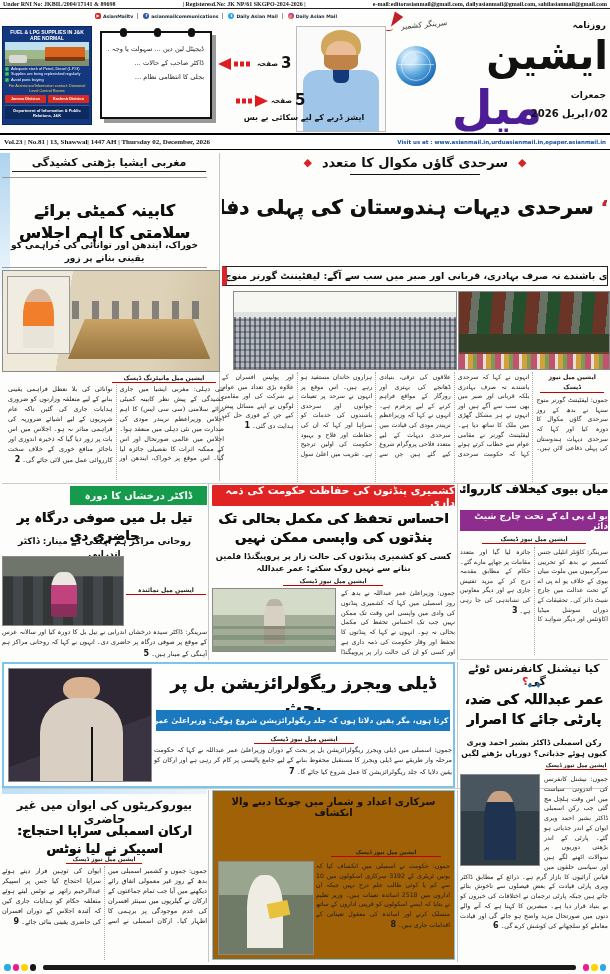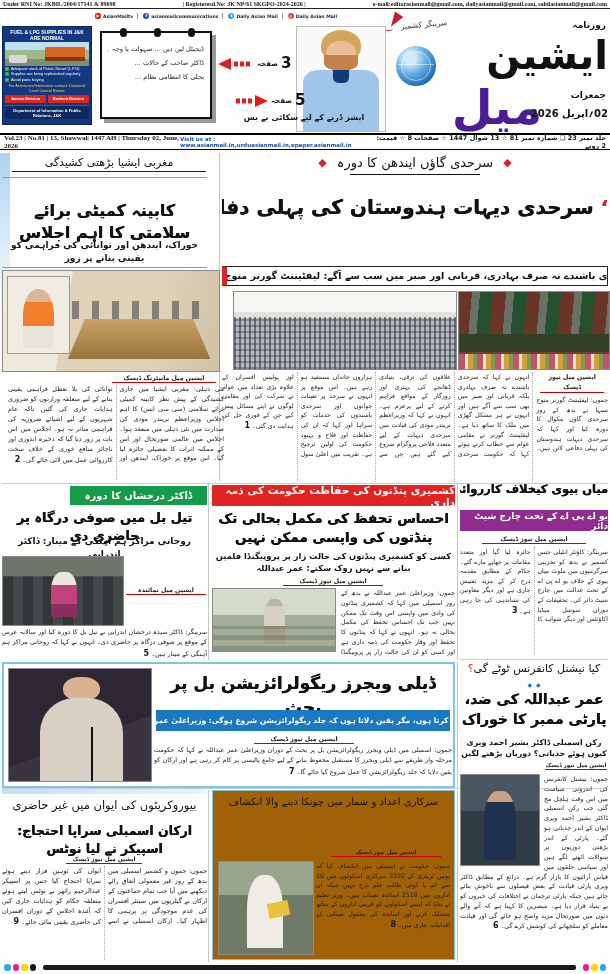--- a/index.html
+++ b/index.html
@@ -73,21 +73,21 @@
   .mast-red{position:absolute;right:66px;top:60px;font-size:47px;font-weight:bold;color:#4c1d95;letter-spacing:-1px}
   .mast-day{position:absolute;right:2px;top:70px;font-size:9px;font-weight:bold}
   .mast-date{position:absolute;right:0;top:88px;font-size:10px;font-weight:bold}
   
   .datebar{left:0;top:133px;width:610px;height:17px;border-top:2px solid #000;border-bottom:1px solid #000;
            display:flex;align-items:center;justify-content:space-between;padding:0 4px;box-sizing:border-box;background:#fff}
   .db-en{font-size:7px;font-weight:bold}
   .db-visit{font-size:5.5px;font-weight:bold;color:#1b4fa0}
   .db-ur{font-size:6.5px;font-weight:bold}
   
-  .kick{font-weight:normal}
+  .kick{font-weight:bold}
   .kick-rule{border-bottom:1.5px solid #222;padding-bottom:2px}
   .hl{font-weight:bold;line-height:1.4;text-shadow:.4px 0 #111}
   .sub{font-weight:bold;line-height:1.4}
   .byline{font-size:6.2px;font-weight:bold;color:#222;text-align:center;
           border-bottom:1px solid #c40000;padding-bottom:1px}
   .body-txt{font-size:6.4px;line-height:1.55;text-align:justify;color:#1a1a1a}
   .pnum{font-weight:bold;font-size:8px}
   .colbox{column-gap:7px;column-rule:1px dotted #aaa}
   .redbox{background:#e02423;color:#fff;display:flex;align-items:center;justify-content:center;
           font-weight:bold;border-radius:1px}
@@ -255,23 +255,22 @@
     </div>
   <div class="abs mast">
     <span class="mast-daily rtl">روزنامہ</span>
     <span class="mast-black rtl">ایشین</span>
     <span class="mast-red rtl">میل</span>
     <span class="mast-day rtl">جمعرات</span>
     <span class="mast-date rtl">02؍اپریل 2026</span>
   </div>
 
   <div class="abs datebar">
-    <span class="db-en eng">Vol.23 | No.81 | 13, Shawwal| 1447 AH | Thursday  02, June, 2026</span>
+    <span class="db-en eng">Vol.23 | No.81 | 13, Shawwal| 1447 AH | Thursday  02, December, 2026</span>
     <span class="db-visit">Visit us at : www.asianmail.in,urduasianmail.in,epaper.asianmail.in</span>
-    <span class="db-ur rtl">جلد نمبر 23 ❑ شمارہ نمبر 81 ☆ 13 شوال 1447 ☆ صفحات 8 ☆ قیمت: 2 روپے</span>
   </div>
 
   <div class="abs bluestrip"></div>
   <div class="vrule" style="left:219px;top:153px;height:328px"></div>
   <div class="vrule" style="left:208px;top:484px;height:176px"></div>
   <div class="vrule" style="left:457px;top:484px;height:176px"></div>
   <div class="vrule" style="left:457px;top:662px;height:126px"></div>
   <div class="vrule" style="left:208px;top:790px;height:172px"></div>
   <div class="vrule" style="left:457px;top:790px;height:172px"></div>
   <div class="hrule" style="left:2px;top:483px;width:606px"></div>
@@ -288,21 +287,21 @@
     <div class="abs byline" style="left:112px;top:374px;width:104px">ایشین میل مانیٹرنگ ڈیسک</div>
     <div class="abs body-txt colbox rtl clip" style="left:8px;top:385px;width:216px;height:95px;column-count:2">
       <span>نئی دہلی: مغربی ایشیا میں جاری کشیدگی کے پیش نظر کابینہ کمیٹی برائے سلامتی (سی سی ایس) کا اہم اجلاس وزیراعظم نریندر مودی کی صدارت میں نئی دہلی میں منعقد ہوا۔ اجلاس میں عالمی صورتحال اور اس کے ممکنہ اثرات کا تفصیلی جائزہ لیا گیا۔ اس موقع پر خوراک، ایندھن اور توانائی کی بلا تعطل فراہمی یقینی بنانے کے لیے متعلقہ وزارتوں کو ضروری ہدایات جاری کی گئیں تاکہ عام شہریوں کے لیے اشیائے ضروریہ کی فراہمی متاثر نہ ہو۔ اجلاس میں اس بات پر زور دیا گیا کہ ذخیرہ اندوزی اور ناجائز منافع خوری کے خلاف سخت کارروائی عمل میں لائی جائے گی۔</span>
       <span class="pnum">2</span>
     </div>
   </section>
 
   <section>
     <div class="abs rtl" style="left:222px;top:155px;width:386px;display:flex;justify-content:center;align-items:center;gap:10px">
       <span class="diamond">◆</span>
-      <span class="kick rtl" style="font-size:13px">سرحدی گاؤں ایندھن کا دورہ</span>
+      <span class="kick rtl" style="font-size:13px">سرحدی گاؤں مکوال کا متعدد</span>
       <span class="diamond">◆</span>
     </div>
     <div class="abs" style="left:350px;top:174px;width:130px;border-top:1.5px solid #111"></div>
     <div class="abs hl rtl c clip" style="left:222px;top:181px;width:386px;font-size:20px;white-space:nowrap;height:60px;line-height:2.6">
       <span style="color:#d8232a">‘</span>
       <span>سرحدی دیہات ہندوستان کی پہلی دفاعی لائن</span>
       
     </div>
     <div class="abs sub rtl c clip" style="left:222px;top:266px;width:386px;height:20px;font-size:9.5px;border:1px solid #222;border-left:5px solid #d8232a;display:flex;align-items:center;justify-content:center;box-sizing:border-box;white-space:nowrap">سرحدی باشندے نہ صرف بہادری، قربانی اور صبر میں سب سے آگے: لیفٹیننٹ گورنر منوج سنہا</div>
     <div class="ph" id="ph-crowd" style="left:233px;top:291px;width:222px;height:77px"></div>
@@ -361,21 +360,21 @@
       <span>جموں: اسمبلی میں ڈیلی ویجرز ریگولرائزیشن بل پر بحث کے دوران وزیراعلیٰ عمر عبداللہ نے کہا کہ حکومت مرحلہ وار طریقے سے ڈیلی ویجرز کا مستقبل محفوظ بنانے کے لیے جامع پالیسی پر کام کر رہی ہے اور ارکان کو یقین دلایا کہ جلد ریگولرائزیشن کا عمل شروع کیا جائے گا۔</span>
       <span class="pnum">7</span>
     </div>
   </section>
 
   <section>
     <div class="abs kick rtl c" style="left:460px;top:662px;width:148px;font-size:11px">
       <span>کیا نیشنل کانفرنس ٹوٹے گی</span><span style="color:#d8232a">؟</span>
     </div>
     <div class="abs c" style="left:500px;top:681px;width:68px;color:#1b79c0;font-size:6px">◆&nbsp;&nbsp;◆</div>
-    <div class="abs hl rtl c" style="left:460px;top:690px;width:148px;font-size:14px">عمر عبداللہ کی ضد، پارٹی ممبر کا خوراک</div>
+    <div class="abs hl rtl c" style="left:460px;top:690px;width:148px;font-size:14px">عمر عبداللہ کی ضد، پارٹی جائے کا اصرار</div>
     <div class="abs sub rtl c" style="left:460px;top:738px;width:148px;font-size:7.8px">رکن اسمبلی ڈاکٹر بشیر احمد ویری کیوں ہوئے جذباتی؟ دوریاں بڑھنے لگیں</div>
     <div class="abs byline" style="left:545px;top:762px;width:62px;font-size:5.6px">ایشین میل نیوز ڈیسک</div>
     <div class="abs body-txt rtl clip" style="left:460px;top:774px;width:148px;height:186px;font-size:6.3px">
       <span class="phr" id="ph-veeri" style="float:left;width:78px;height:90px;margin:0 4px 2px 0;display:block"></span>
       <span>جموں: نیشنل کانفرنس کی اندرونی سیاست میں اس وقت ہلچل مچ گئی جب رکن اسمبلی ڈاکٹر بشیر احمد ویری ایوان کے اندر جذباتی ہو گئے۔ پارٹی کے اندر بڑھتی دوریوں پر سوالات اٹھنے لگے ہیں اور سیاسی حلقوں میں قیاس آرائیوں کا بازار گرم ہے۔ ذرائع کے مطابق ڈاکٹر ویری پارٹی قیادت کے بعض فیصلوں سے ناخوش بتائے جاتے ہیں جبکہ پارٹی ترجمان نے اختلافات کی خبروں کو بے بنیاد قرار دیا ہے۔ مبصرین کا کہنا ہے کہ آنے والے دنوں میں صورتحال مزید واضح ہو جائے گی اور قیادت معاملے کو سلجھانے کی کوشش کرے گی۔</span>
       <span class="pnum">6</span>
     </div>
   </section>
 
   <section>

